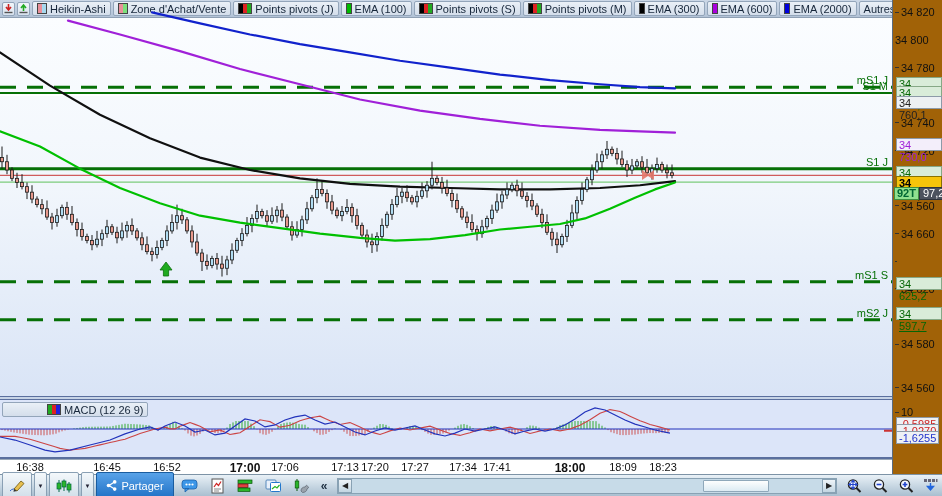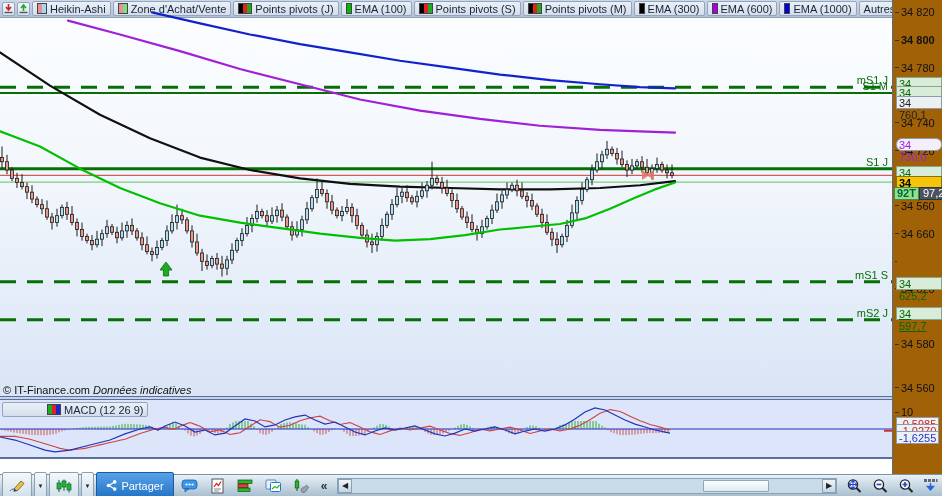--- a/index.html
+++ b/index.html
@@ -19,21 +19,21 @@
   
   #chart-svg{position:absolute;left:0;top:0;}
   .copyright{position:absolute;left:3px;top:384px;color:#111;z-index:3;}
   .copyright .it{font-style:italic;}
   .macdchip{position:absolute;left:2px;top:402px;z-index:3;padding-left:44px;}
   
   .axis{position:absolute;left:892px;top:0;width:50px;height:474px;background:#a16207;
     border-left:1px solid #5a6b80;box-sizing:border-box;}
   .tick{position:absolute;left:0;height:12px;line-height:12px;color:#111;display:flex;align-items:center;}
   .tick .dash{display:inline-block;width:4px;height:1px;background:#333;margin-right:2px;}
-  .tick.b{font-weight:bold;}
+  .tick.b{font-weight:normal;flex-direction:column;}
   .pbox{position:absolute;left:3px;height:13px;line-height:12px;box-sizing:border-box;
     padding:0 2px;border:1px solid #8d9aa8;background:#eef1f4;color:#222;}
   .pv-green{background:#d9ecd9;border-color:#86a886;color:#056605;}
   .pv-gray{background:#edf0f3;color:#222;}
   .pv-purple{background:#f3eefa;color:#a020d8;}
   .pv-yellow{background:#f6c40a;border-color:#8a7200;color:#000;font-weight:bold;}
   .pv-red{color:#cc2222;}
   .pv-blue{color:#2233cc;}
   .badgewrap{position:absolute;left:1px;display:flex;height:13px;}
   .badge92{background:#8fe08f;border:1px solid #3f8f3f;color:#063;box-sizing:border-box;
@@ -137,21 +137,21 @@
         <div class="chip">
           <span class="ic">
             <i style="background: rgb(170, 0, 221);"></i>
           </span>
           <span>EMA (600)</span>
         </div>
         <div class="chip">
           <span class="ic">
             <i style="background: rgb(0, 0, 221);"></i>
           </span>
-          <span>EMA (1000)</span>
+          <span>EMA (2000)</span>
         </div>
         <div class="chip">
           <span>Autres</span>
         </div>
       </div>
   </div>
 
   <svg id="chart-svg" width="892" height="459" viewBox="0 0 892 459">
       <defs>
         <linearGradient id="bgGrad" x1="0" y1="0" x2="0" y2="1">
@@ -669,24 +669,20 @@
       <line x1="659" y1="429" x2="659" y2="432.97868" stroke="#cc5555" stroke-width="1"></line>
       <line x1="662" y1="429" x2="662" y2="432.76176" stroke="#cc5555" stroke-width="1"></line>
       <line x1="665" y1="429" x2="665" y2="432.5292" stroke="#cc5555" stroke-width="1"></line>
       <line x1="668" y1="429" x2="668" y2="432.29664" stroke="#cc5555" stroke-width="1"></line>
       <line x1="0" y1="429" x2="892" y2="429" stroke="#2233bb" stroke-width="1.2"></line>
       <polyline points="0,436.3508 5,436.3508 10,436.3508 15,436.3508 20,437.2892 25,438.2276 30,439.166 35,440.67786666666666 40,442.1897333333333 45,443.7016 50,445.2656 55,446.8296 60,448.3936 65,449.2538 70,450.114 75,449.5405333333333 80,448.96706666666665 85,448.3936 90,447.2206 95,446.0476 100,444.8746 105,443.7016 110,442.5677 115,441.4338 120,440.2999 125,439.166 130,437.2892 135,435.4124 140,433.5356 145,432.0237333333333 150,430.51186666666666 155,429 160,428.0616 165,427.1232 170,428.8827 175,428.86594285714284 180,426.1848 185,424.3862 190,422.5876 195,424.3862 200,426.1848 205,429 210,431.8152 215,430.8768 220,429.9384 225,432.2062 230,434.474 235,433.6138 240,432.7536 245,429.4692 250,426.1848 255,422.9786 260,419.7724 265,420.7108 270,421.6492 275,424.3862 280,427.1232 285,426.1848 290,425.2464 295,422.97860000000003 300,420.7108 305,419.3032 310,417.8956 315,417.0354 320,416.1752 325,418.443 330,420.7108 335,422.5876 340,424.4644 345,423.526 350,422.5876 355,424.8554 360,427.1232 365,429.4692 370,431.8152 375,433.1446 380,434.474 385,432.6754 390,430.8768 395,429.4692 400,428.0616 405,429 410,429.9384 415,429 420,428.0616 425,427.1232 430,426.1848 435,428.0616 440,429.9384 445,431.737 450,433.5356 455,434.474 460,435.4124 465,434.083 470,432.7536 475,430.8768 480,429 485,429.9384 490,430.8768 495,429.9384 500,429 505,428.0616 510,427.1232 515,428.5308 520,429.9384 525,431.737 530,433.5356 535,432.2062 540,430.8768 545,429.9384 550,429 555,429.9384 560,430.8768 565,429.9384 570,429 575,427.1232 580,425.2464 585,422.5094 590,419.7724 595,416.5662 600,413.36 605,411.4832 610,409.6064 615,410.5448 620,411.4832 625,413.8292 630,416.1752 635,418.443 640,420.7108 645,422.5876 650,424.4644 655,425.7938 660,427.1232 665,428.5308 670,429.9384" fill="none" stroke="#cc4444" stroke-width="1.1"></polyline>
       <polyline points="0,436.99 15,440.05 30,444.98 45,450.08 55,451.95 70,450.08 90,444.98 110,440.05 125,433.93 140,429 150,426.96 158,430.02 165,425.94 175,422.03 185,425.94 195,432.06 205,430.02 215,434.95 225,433.08 235,425.94 245,418.97 255,421.01 265,426.96 275,424.92 285,419.99 295,416.93 305,415.06 315,419.99 325,424.07 335,422.03 345,426.96 355,432.06 365,434.95 375,431.04 385,427.98 395,430.02 405,427.98 415,425.94 425,430.02 435,433.93 445,435.97 455,433.08 465,429 475,431.04 485,429 495,426.96 505,430.02 515,433.93 525,431.04 535,429 545,431.04 555,429 565,424.92 575,418.97 585,412 595,407.92 605,409.96 615,415.06 625,419.99 635,424.07 645,426.96 655,430.02 665,432.06 670,433.08" fill="none" stroke="#2233bb" stroke-width="1.2"></polyline>
       <rect x="884" y="429.751" width="8" height="2" fill="#cc3333"></rect>
     </svg>
 
-  <div class="copyright">
-    <span>© IT-Finance.com</span>
-    <span class="it">Données indicatives</span>
-  </div>
 
   <div class="macdchip chip">
     <span class="ic" id="macd-ic">
         <i style="background: rgb(34, 170, 34);"></i>
         <i style="background: rgb(221, 34, 34);"></i>
         <i style="background: rgb(34, 34, 221);"></i>
       </span>
     <span>MACD (12 26 9)</span>
   </div>
 
@@ -731,38 +727,53 @@
         <span class="dash"></span>
         <span>34 580</span>
       </div>
       <div class="tick" style="top: 365.992px; left: 2px; margin-top: 16px;">
         <span class="dash"></span>
         <span>34 560</span>
       </div>
       <div class="pbox pv-green" style="top: 77px;">34 765,9</div>
       <div class="pbox pv-green" style="top: 86px;">34 761,7</div>
       <div class="pbox pv-gray" style="top: 96px;">34 760,1</div>
-      <div class="pbox pv-purple" style="top: 138px; border-radius: 6px;">34 730,0</div>
+      <div class="pbox pv-purple" style="top: 138px;">34 730,0</div>
       <div class="pbox pv-green" style="top: 166px;">34 707,0</div>
       <div class="pbox pv-yellow" style="top: 176px;">34 702,1</div>
       <div class="pbox pv-green" style="top: 277px;">34 625,2</div>
       <div class="pbox pv-green" style="top: 307px; text-decoration: underline;">34 597,7</div>
       <div class="badgewrap" style="top: 187px;">
         <span class="badge92">92T</span>
         <span class="valdark">97,2</span>
       </div>
       <div class="tick" style="top: 406px; left: 2px;">
         <span class="dash"></span>
         <span>10</span>
       </div>
       <div class="pbox pv-red" style="top: 417px; z-index: 2;">-0,5985</div>
       <div class="pbox pv-red" style="top: 424px; z-index: 3;">-1,0270</div>
       <div class="pbox pv-blue" style="top: 431px; z-index: 4;">-1,6255</div>
     </div>
 
+  <div class="timeaxis" id="time-pane">
+      <div class="ttick" style="left: 30px;">16:38</div>
+      <div class="ttick" style="left: 107px;">16:45</div>
+      <div class="ttick" style="left: 167px;">16:52</div>
+      <div class="ttick b" style="left: 245px;">17:00</div>
+      <div class="ttick" style="left: 285px;">17:06</div>
+      <div class="ttick" style="left: 345px;">17:13</div>
+      <div class="ttick" style="left: 375px;">17:20</div>
+      <div class="ttick" style="left: 415px;">17:27</div>
+      <div class="ttick" style="left: 463px;">17:34</div>
+      <div class="ttick" style="left: 497px;">17:41</div>
+      <div class="ttick b" style="left: 570px;">18:00</div>
+      <div class="ttick" style="left: 623px;">18:09</div>
+      <div class="ttick" style="left: 663px;">18:23</div>
+    </div>
 
   <div class="toolbar">
     <span class="tbtn" style="width:30px">
       <svg width="18" height="14" viewBox="0 0 18 14">
         <path d="M2 12 C4 9 7 11 9 8" stroke="#3366cc" stroke-width="1" fill="none"></path>
         <path d="M6 10 L13 2 L16 4.5 L9 12 Z" fill="#e8c050" stroke="#6b5510" stroke-width="0.8"></path>
         <path d="M6 10 L9 12 L5.5 12.8 Z" fill="#333"></path>
       </svg>
     </span>
     <span class="tbtn ddown">▼</span>

